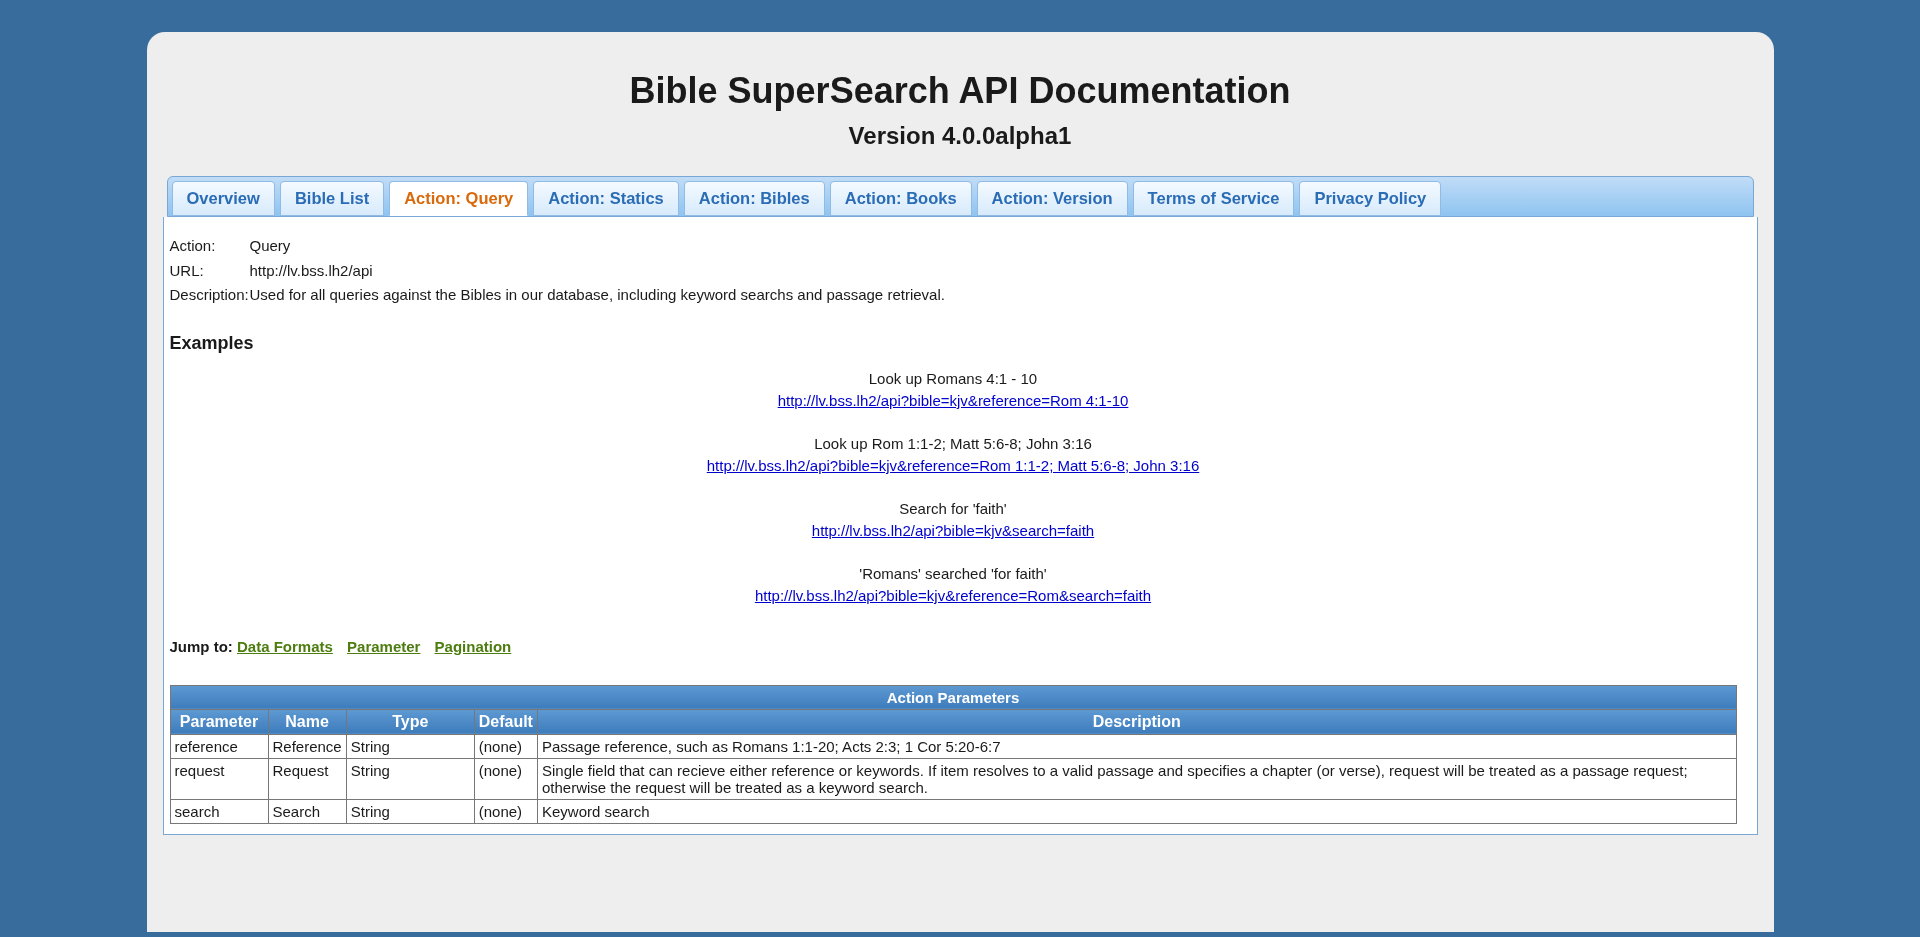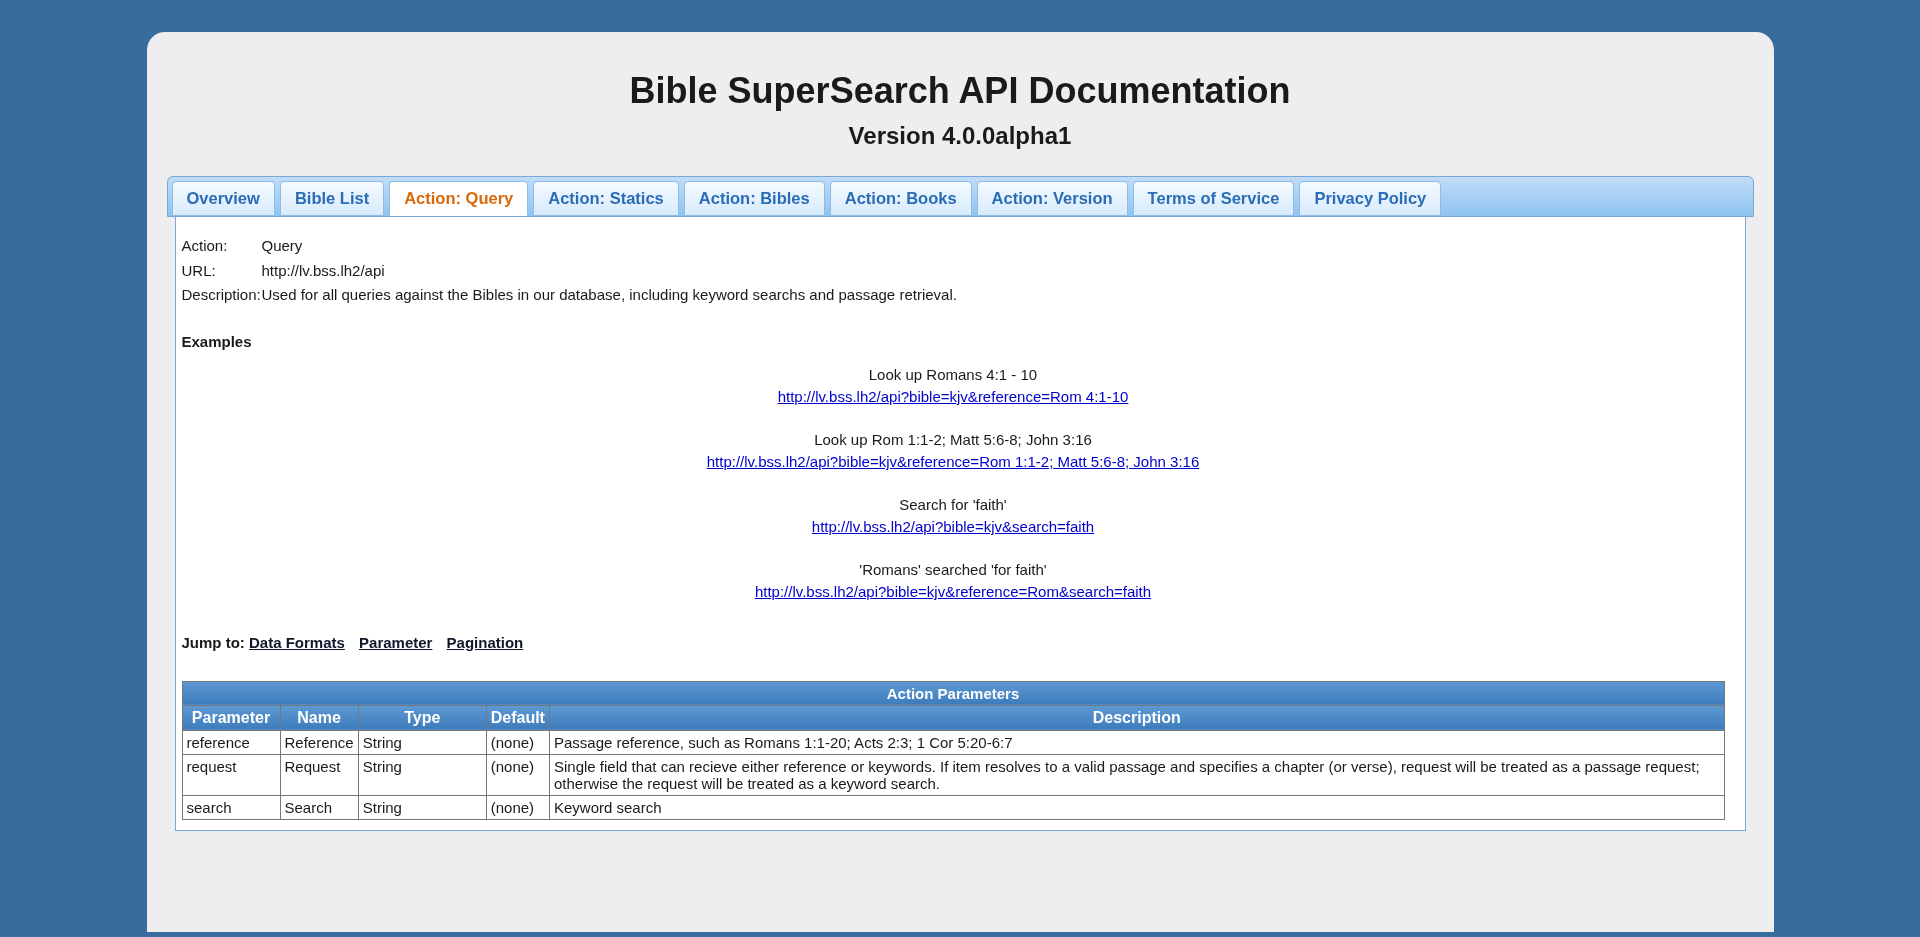--- a/index.html
+++ b/index.html
@@ -55,58 +55,58 @@
   }
   .tab.active {
     background: #fff;
     color: #d9690a;
     border-bottom: 1px solid #fff;
     position: relative;
     z-index: 2;
   }
   .content-panel {
     background: #fff;
-    margin: 0 28px;
+    margin: 0 16px;
     border-left: 1px solid #7aa8d6;
     border-right: 1px solid #7aa8d6;
     border-bottom: 1px solid #7aa8d6;
     padding: 18px 20px 10px 6px;
     min-height: 600px;
   }
   .kv-row {
     display: flex;
     margin-bottom: 2px;
     line-height: 1.5;
   }
   .kv-label {
     width: 80px;
     flex-shrink: 0;
   }
   .kv-value {
     flex: 1;
   }
   h4.examples {
-    font-size: 15px;
+    font-size: 18px;
     margin: 26px 0 14px 0;
   }
   .example-block {
     margin-bottom: 20px;
     line-height: 1.5;
     text-align: center;
   }
   .example-link {
     color: #0000cc;
     text-decoration: underline;
   }
   .jumpto {
     font-weight: bold;
     margin: 30px 0 30px 0;
   }
   .jumpto a {
-    color: #0f172a;
+    color: #4d7c0f;
     text-decoration: underline;
     margin-right: 10px;
   }
   table.params {
     border-collapse: collapse;
     width: 100%;
   }
   table.params td, table.params th {
     border: 1px solid #777;
     padding: 3px 4px;

